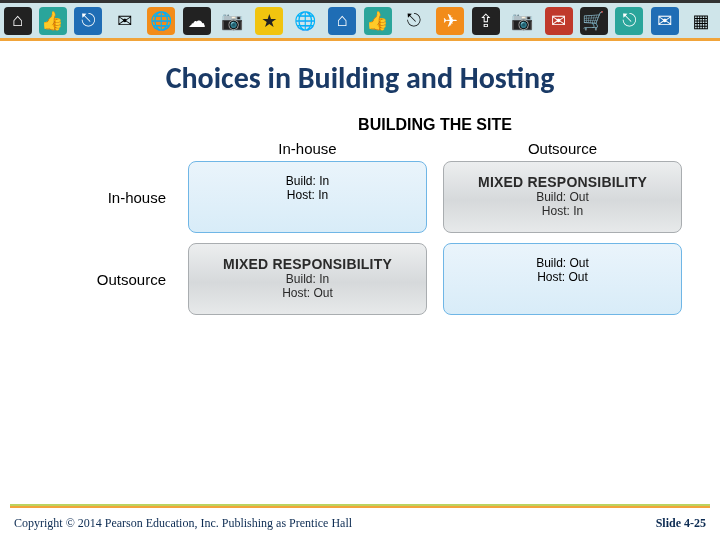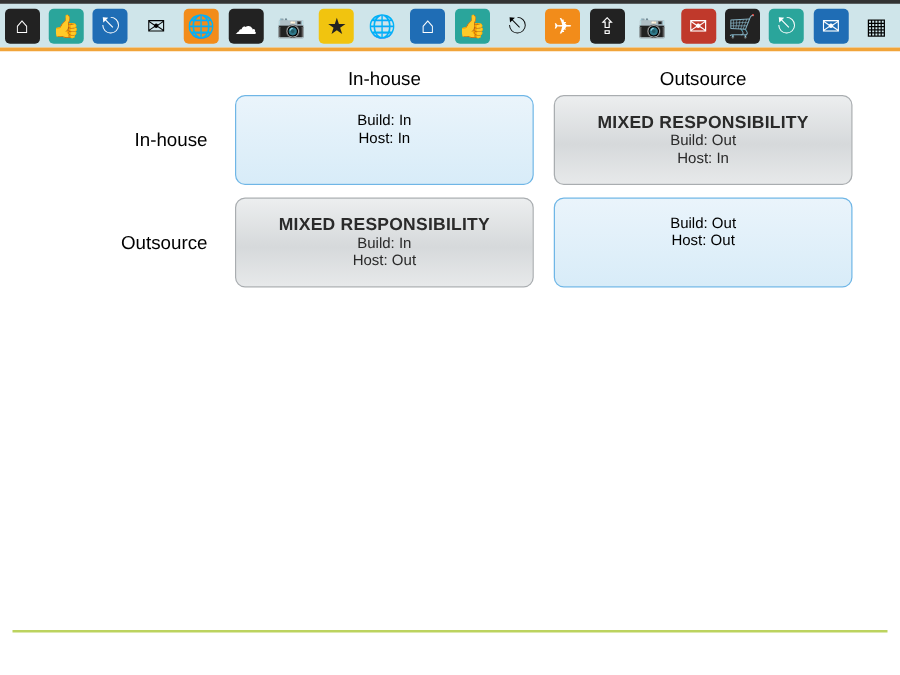--- a/index.html
+++ b/index.html
@@ -140,24 +140,26 @@
     <span class="ico dark">⇪</span>
     <span class="ico">📷</span>
     <span class="ico red">✉</span>
     <span class="ico dark">🛒</span>
     <span class="ico teal">⎋</span>
     <span class="ico blue">✉</span>
     <span class="ico">▦</span>
   </div>
   <div class="banner-bottom-rule"></div>
 
+  <h1 class="title">Choices in Building and Hosting</h1>
 
   <div class="figure">
     <div class="grid">
 
+      <div class="building-header">BUILDING THE SITE</div>
 
       <div class="col-labels">
         <div>In-house</div>
         <div>Outsource</div>
       </div>
 
 
       <div class="matrix-row">
         <div class="row-label-col">
           <div class="row-label">In-house</div>
@@ -186,14 +188,18 @@
           <div class="line">Build: Out</div>
           <div class="line">Host: Out</div>
         </div>
       </div>
 
     </div>
   </div>
 
 
   <div class="footer-line-top"></div>
+  <div class="footer">
+    <span>Copyright © 2014 Pearson Education, Inc. Publishing as Prentice Hall</span>
+    <span style="font-weight:700;">Slide 4-25</span>
+  </div>
 
 </div>
 
 </body></html>

